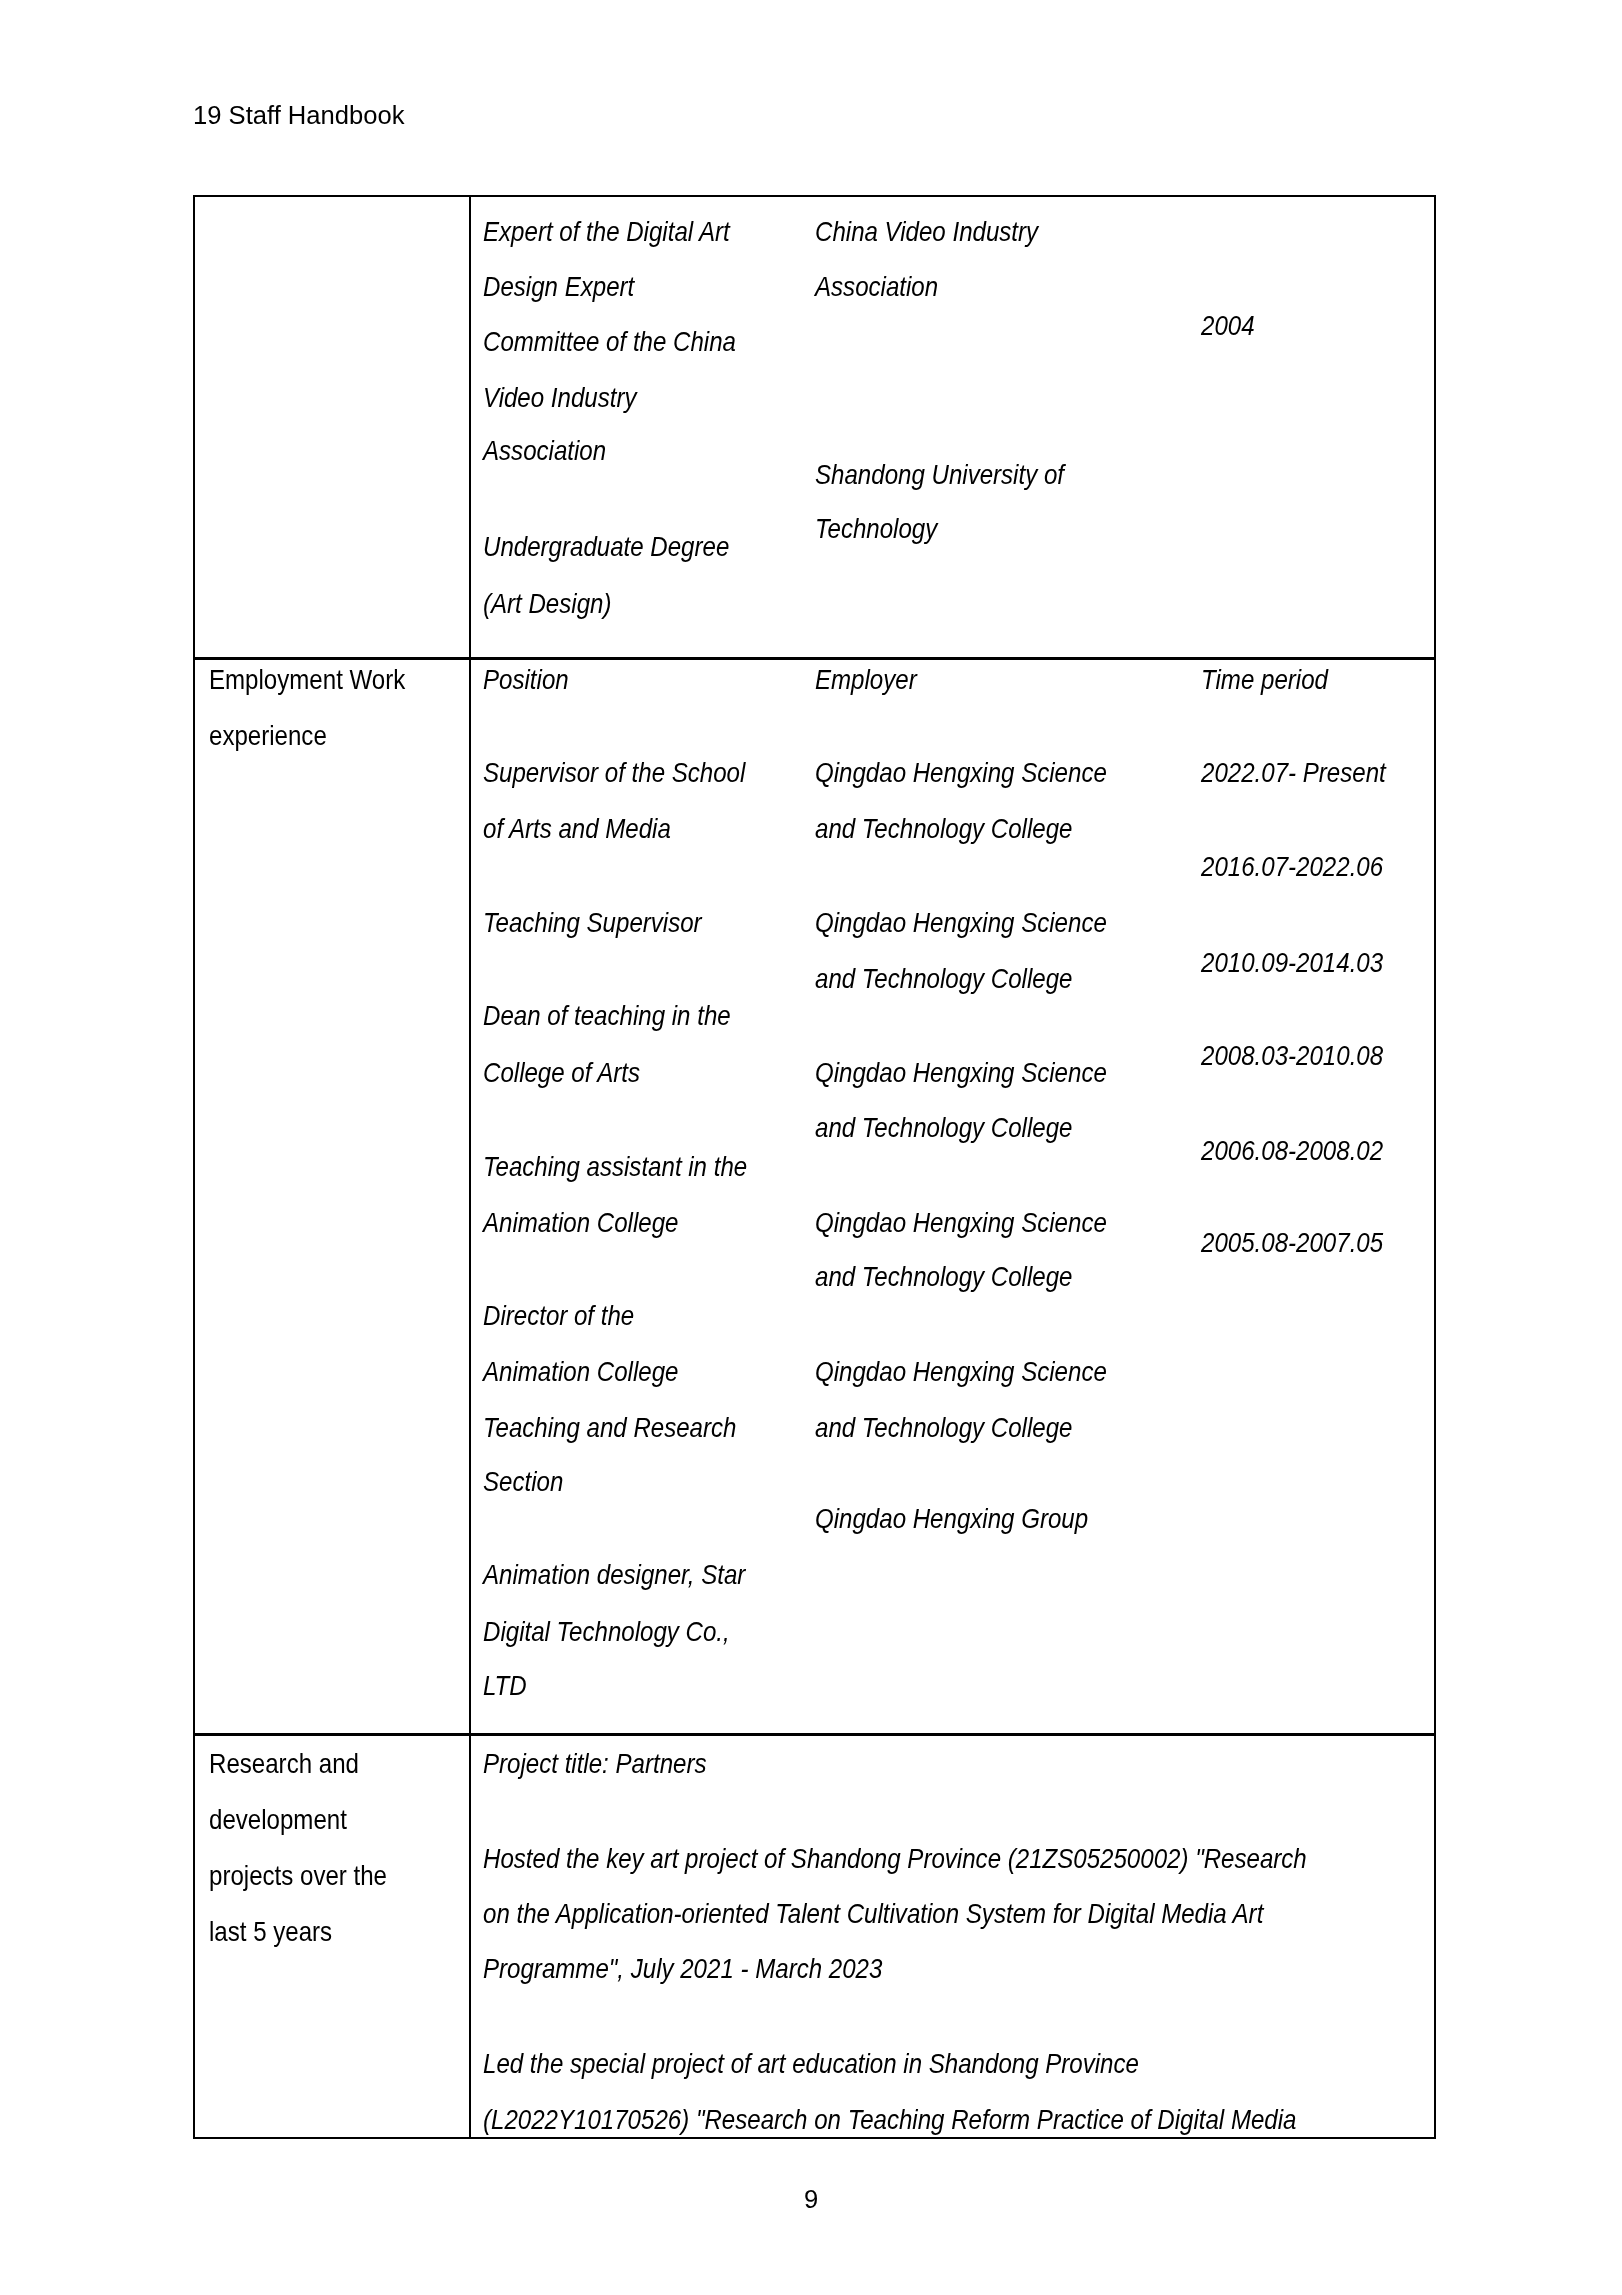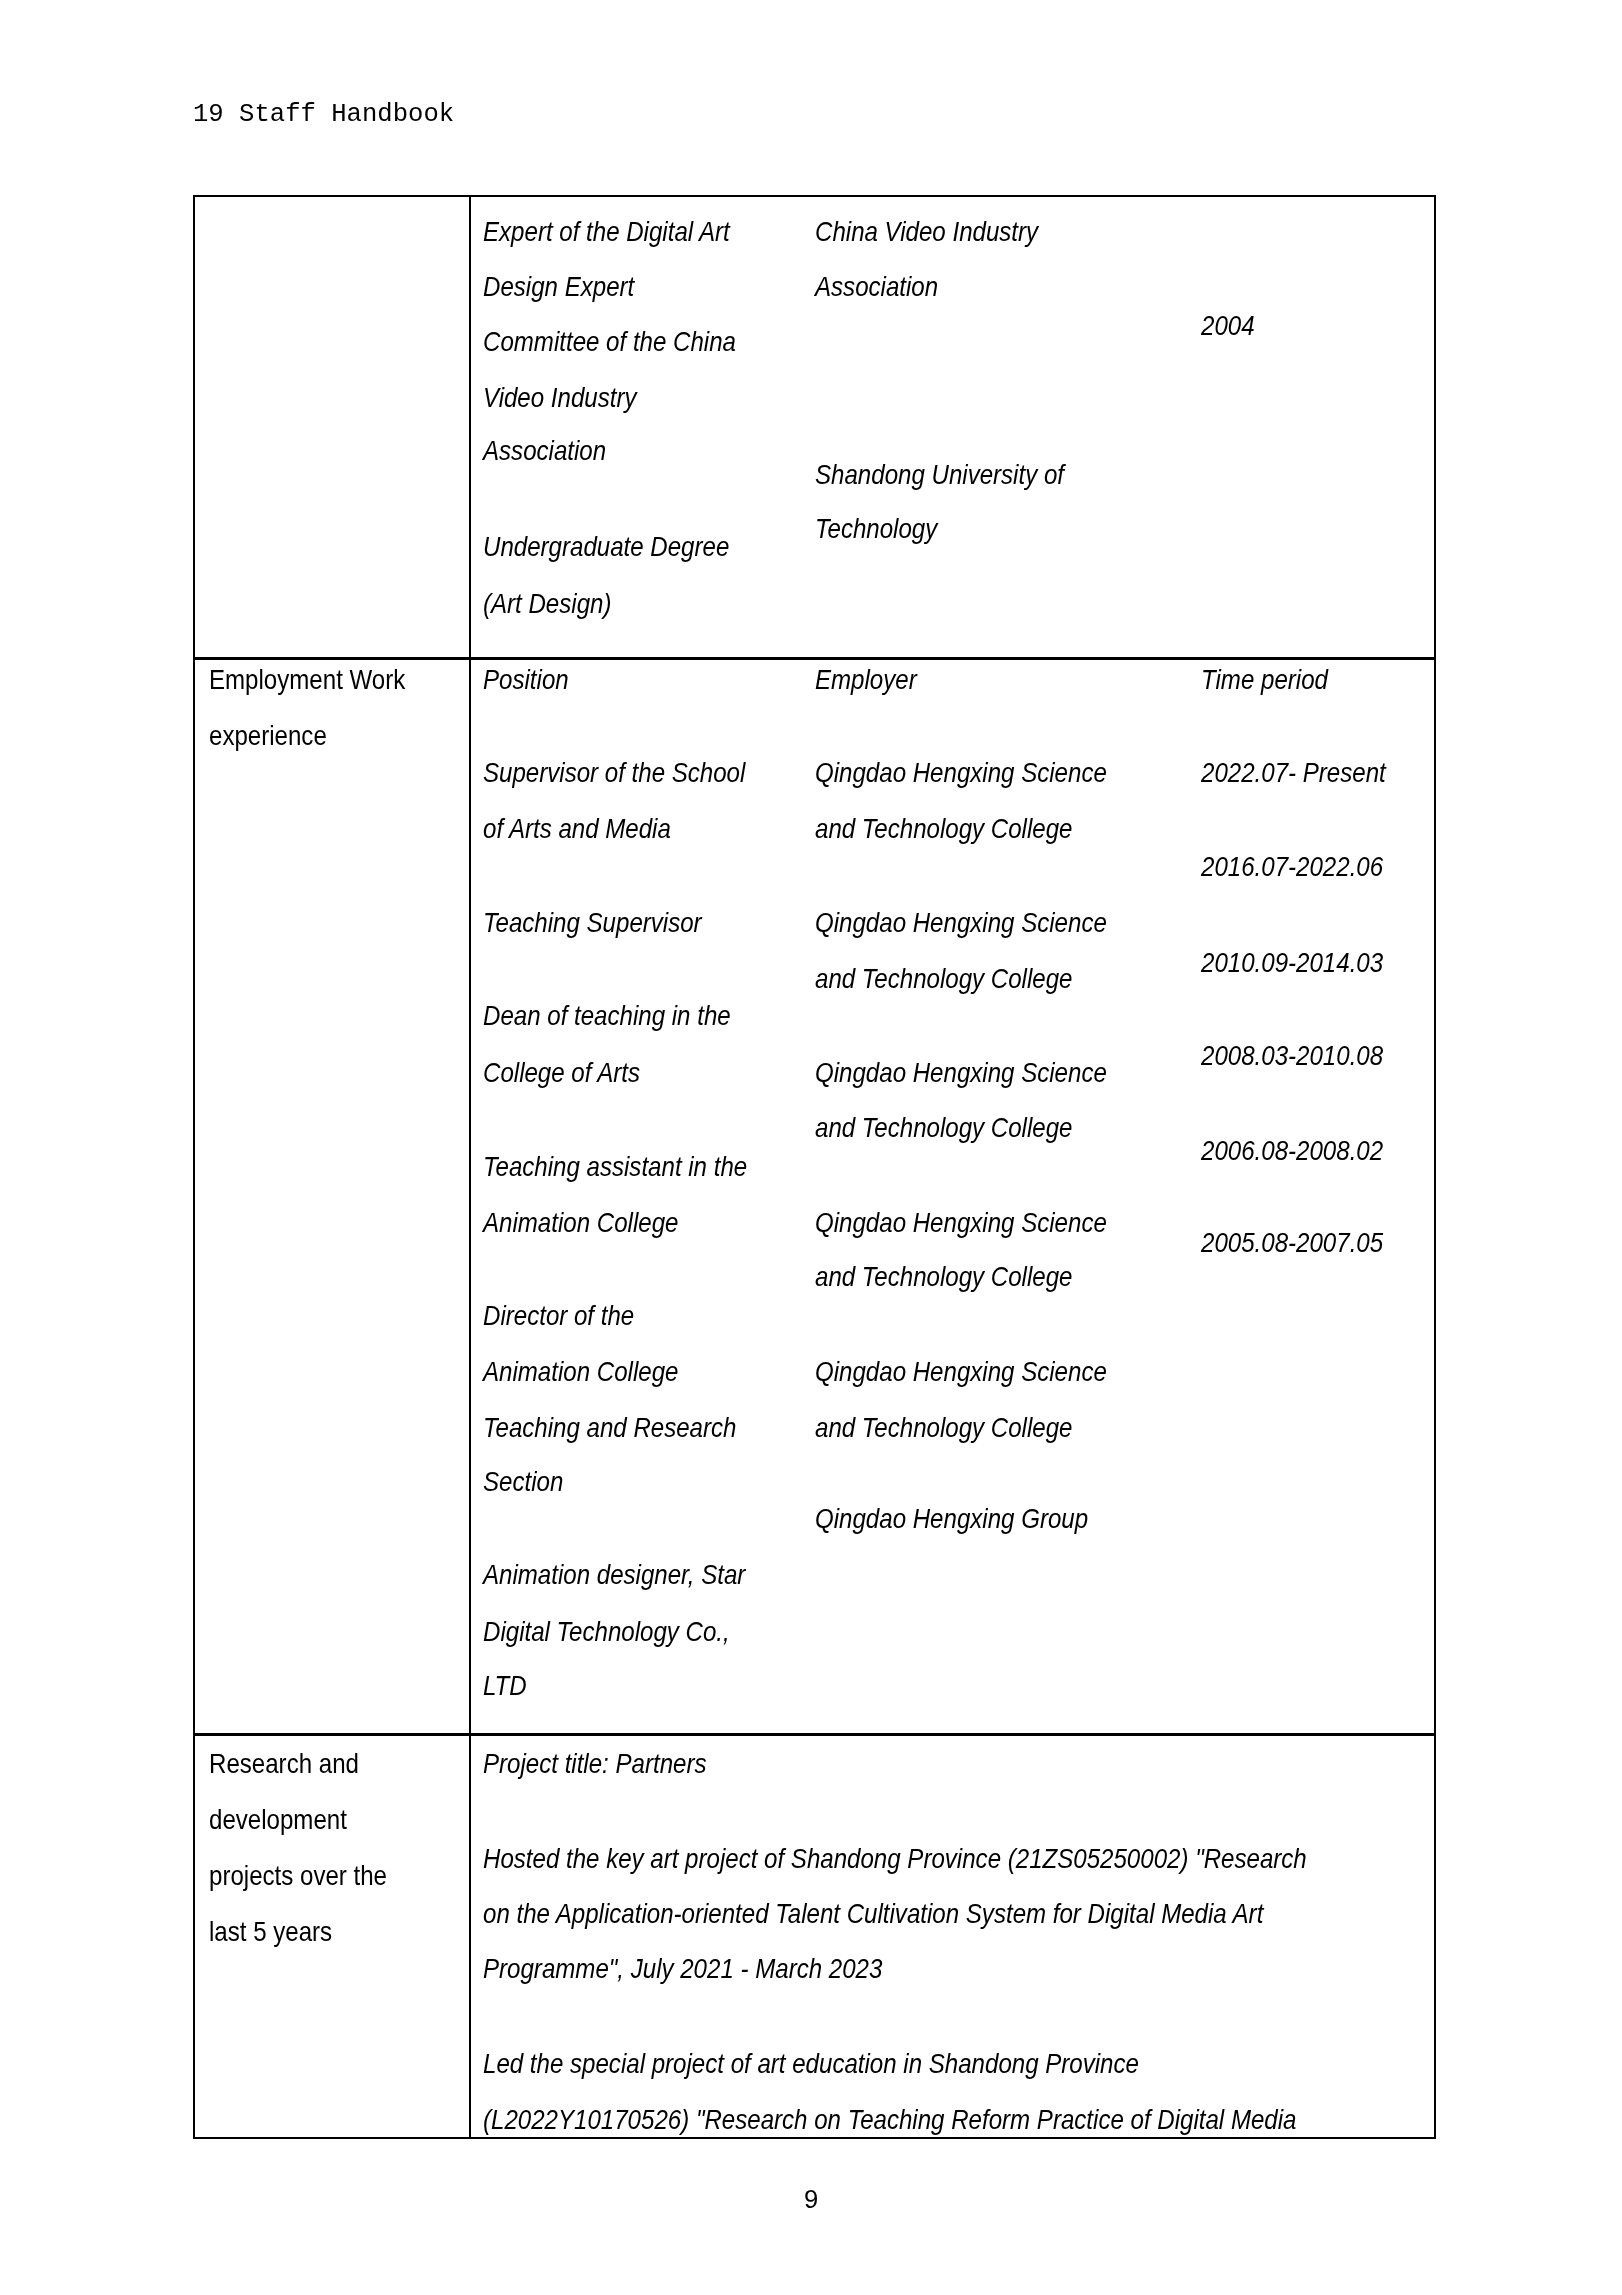--- a/index.html
+++ b/index.html
@@ -1,20 +1,20 @@
 <!DOCTYPE html>
 <html style="font-size:8.2px"><head>
 <meta charset="utf-8">
 <style>
   html, body { margin: 0; padding: 0; background: #ffffff; }
   body { width: 1622px; height: 2295px; position: relative; overflow: hidden; }
   .page { position: absolute; left: 0; top: 0; width: 1622px; height: 2295px; background: #ffffff; }
   .hdr {
     position: absolute; left: 193px; top: 97px;
-    font-family: Liberation Mono, monospace; font-size: 25.6px; color: #000;
+    font-family: Liberation Sans, sans-serif; font-size: 25.6px; color: #000;
     white-space: nowrap; line-height: 36px;
   }
   .tbl { position: absolute; left: 193px; top: 195px; width: 1243px; height: 1944px; border: 2.6px solid #000; box-sizing: border-box; }
   .vline { position: absolute; top: 195px; width: 2px; background: #000; }
   .hline { position: absolute; left: 193px; width: 1243px; height: 2.6px; background: #000; }
   .t {
     position: absolute; white-space: nowrap; color: #000;
     font-family: "Liberation Sans", sans-serif; font-size: 28px; line-height: 36px;
     transform: translateY(-50%) scaleX(0.86); transform-origin: left center;
   }

